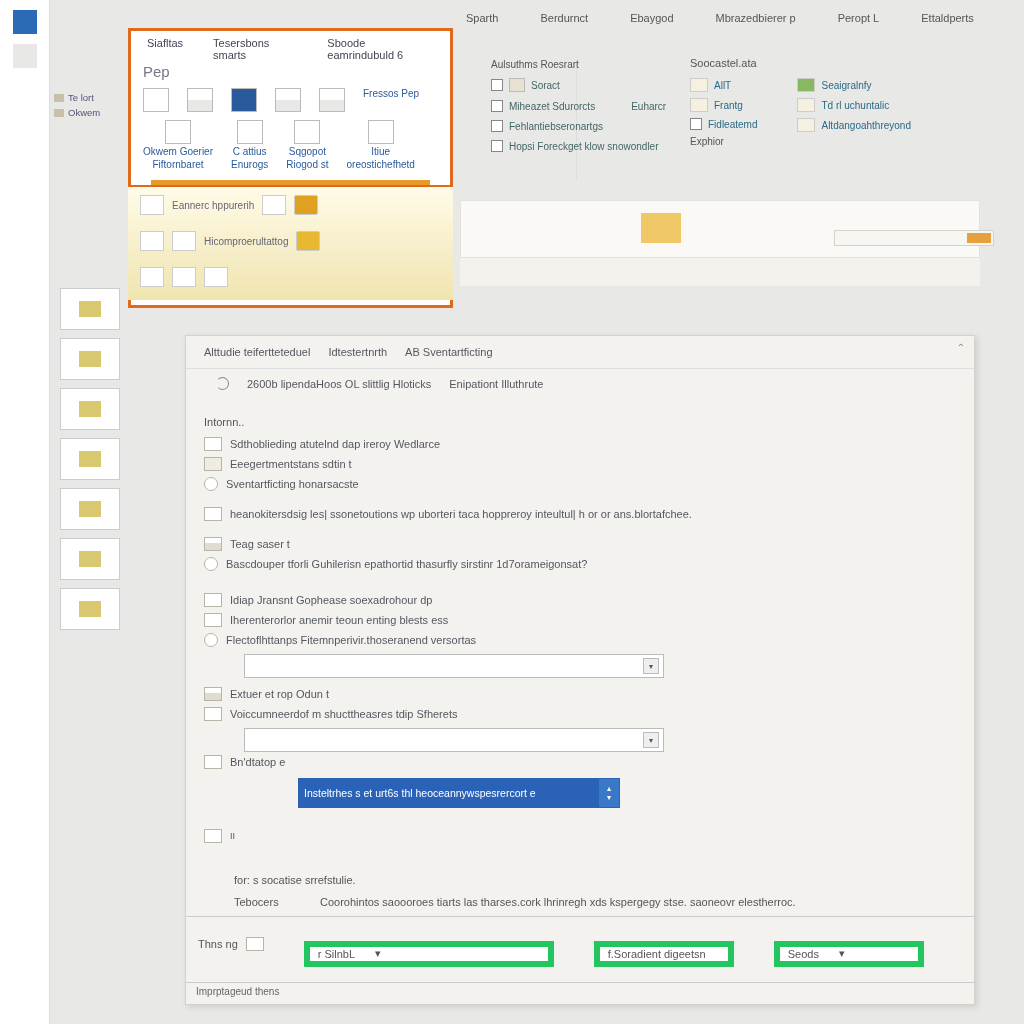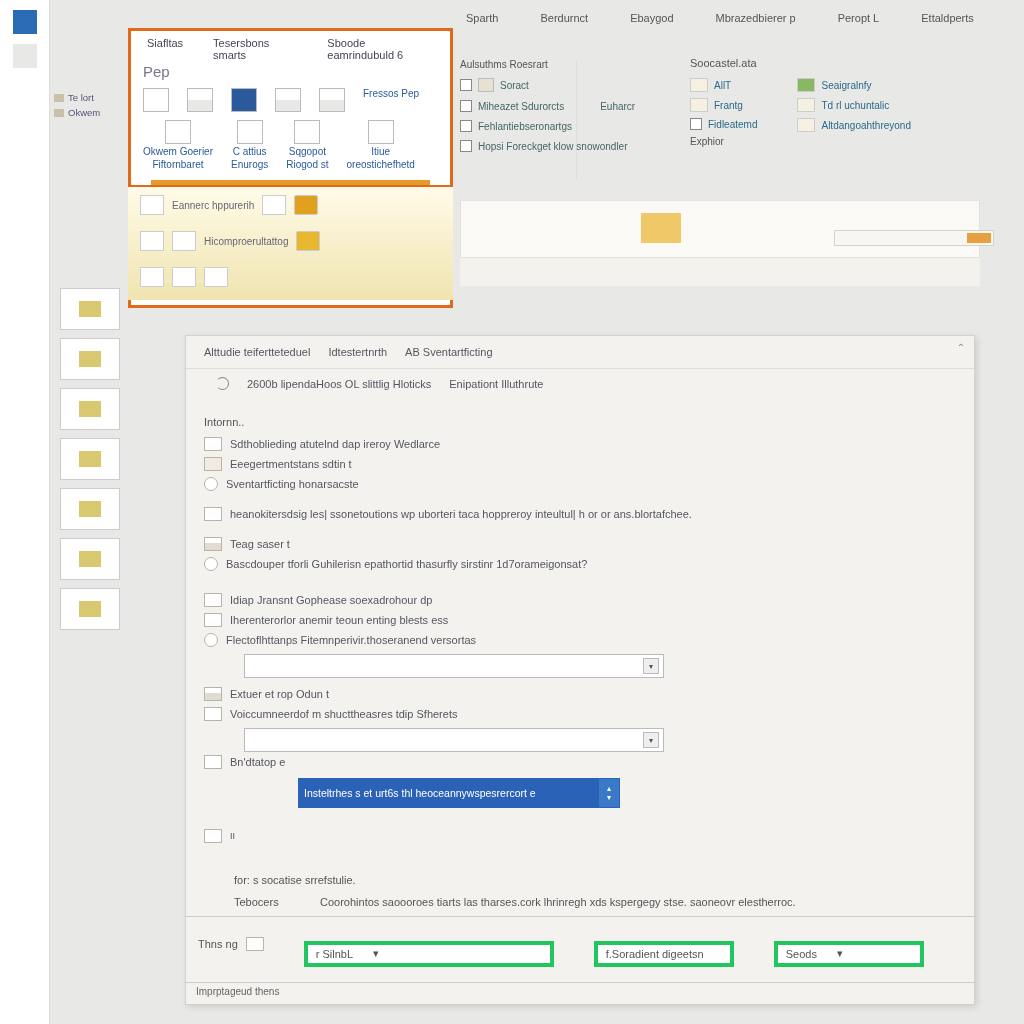--- a/index.html
+++ b/index.html
@@ -30,21 +30,21 @@
 .ribbon-gallery .g-row { display: flex; gap: 8px; padding: 8px 12px; align-items: center; font-size: 10px; color: #667; }
 .g-ico { width: 24px; height: 20px; background: #fff; border: 1px solid #ccc; }
 .g-ico.shield { background: #e0a020; border-radius: 2px; }
 .g-ico.folder { background: #e8b830; border-radius: 2px; }
 
 
 .tabs-right { position: absolute; left: 460px; top: 8px; display: flex; gap: 30px; font-size: 11px; color: #555; }
 .tabs-right span { padding: 4px 6px; }
 
 .ribbon-mid { position: absolute; left: 460px; top: 55px; width: 220px; }
-.ribbon-mid .line { display: flex; align-items: center; gap: 6px; padding: 4px 0; font-size: 10px; color: #466; }
+.ribbon-mid .line { display: flex; align-items: center; gap: 6px; padding: 4px 0; font-size: 10px; color: #466; margin-left: 31px; }
 .cbx { width: 12px; height: 12px; border: 1px solid #888; background: #fff; }
 .smico { width: 16px; height: 14px; background: #e8e0d0; border: 1px solid #bbb; }
 
 .ribbon-right { position: absolute; left: 690px; top: 55px; width: 310px; font-size: 10px; }
 .ribbon-right .hdr { color: #555; padding: 2px 0 6px; font-size: 11px; }
 .ribbon-right .line { display: flex; align-items: center; gap: 6px; padding: 3px 0; color: #2a6a8a; }
 .ribbon-right .smico2 { width: 18px; height: 14px; background: #f6f0e0; border: 1px solid #ccc; }
 .ribbon-right .smico2.pic { background: #88b860; }
 
 .left-outline { position: absolute; left: 50px; top: 90px; width: 80px; }
@@ -75,21 +75,21 @@
 .dd-blue { position: relative; margin: 6px 0 0 94px; width: 300px; height: 30px; background: #2a62b8; color: #fff; display: flex; align-items: center; padding: 0 6px; font-size: 10.5px; }
 .dd-blue .arrowb { position: absolute; right: -22px; top: 0; width: 22px; height: 30px; background: #3a78c8; border: 1px solid #2a62b8; display: flex; flex-direction: column; align-items: center; justify-content: center; color: #fff; font-size: 8px; }
 
 .note-block { padding: 28px 18px 10px 48px; font-size: 11px; color: #555; }
 .note-block .lbl { margin-bottom: 10px; }
 .note-block .row { display: flex; gap: 18px; }
 .note-block .k { width: 68px; }
 
 .bottom-bar { position: absolute; left: 0; right: 0; bottom: 34px; height: 54px; border-top: 1px solid #ccc; padding: 6px 12px; display: flex; gap: 40px; align-items: center; font-size: 11px; color: #555; }
 .bottom-bar .seg { display: flex; align-items: center; gap: 8px; }
-.ddsm { height: 26px; border: 4px solid #22c55e; background: #fff; display: flex; align-items: center; padding: 0 8px; gap: 20px; margin-top: 20px; }
+.ddsm { height: 26px; border: 6px solid #22c55e; background: #fff; display: flex; align-items: center; padding: 0 8px; gap: 20px; margin-top: 20px; }
 .status { position: absolute; left: 0; right: 0; bottom: 0; height: 22px; border-top: 1px solid #ccc; padding: 3px 10px; font-size: 10px; color: #666; }
 
 .scroll-caret { position: absolute; right: 6px; top: 6px; width: 14px; height: 14px; color: #888; font-size: 10px; text-align: center; }
 
 .mini-grid { position: absolute; right: 30px; top: 230px; width: 160px; height: 16px; background: #f6f6f2; border: 1px solid #d6d2c8; }
 .mini-grid .sq { position: absolute; right: 2px; top: 2px; width: 24px; height: 10px; background: #e6a040; }
 
 .faint-panel { position: absolute; left: 460px; top: 200px; width: 520px; height: 58px; background: #faf9f5; border: 1px solid #e4e2da; }
 .faint-panel2 { position: absolute; left: 460px; top: 258px; width: 520px; height: 28px; background: #f4f2ec; }
 .faint-panel .stripe { position: absolute; left: 180px; top: 12px; width: 40px; height: 30px; background: #f0c868; }

